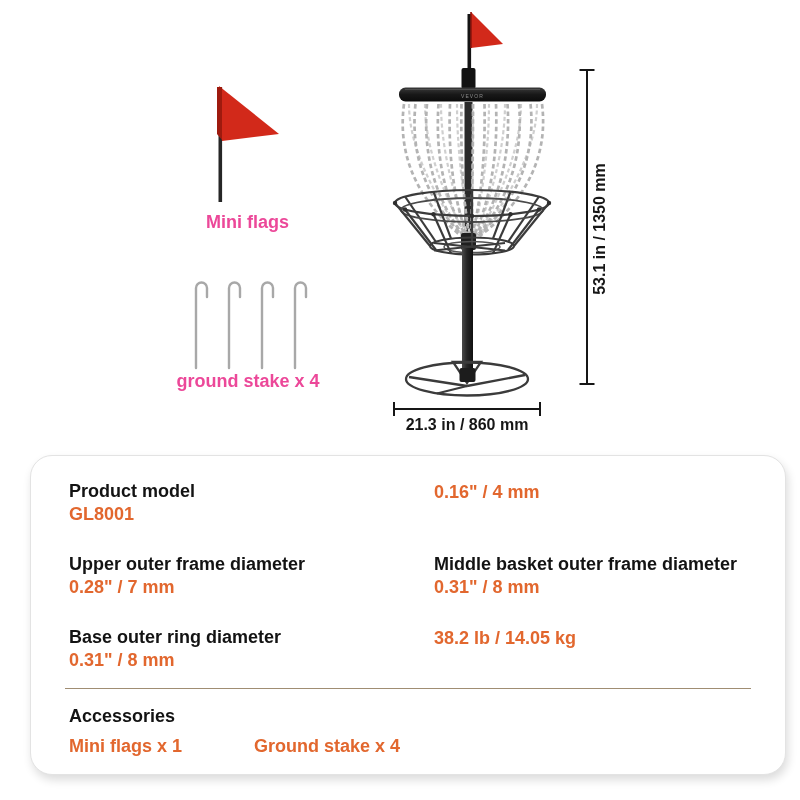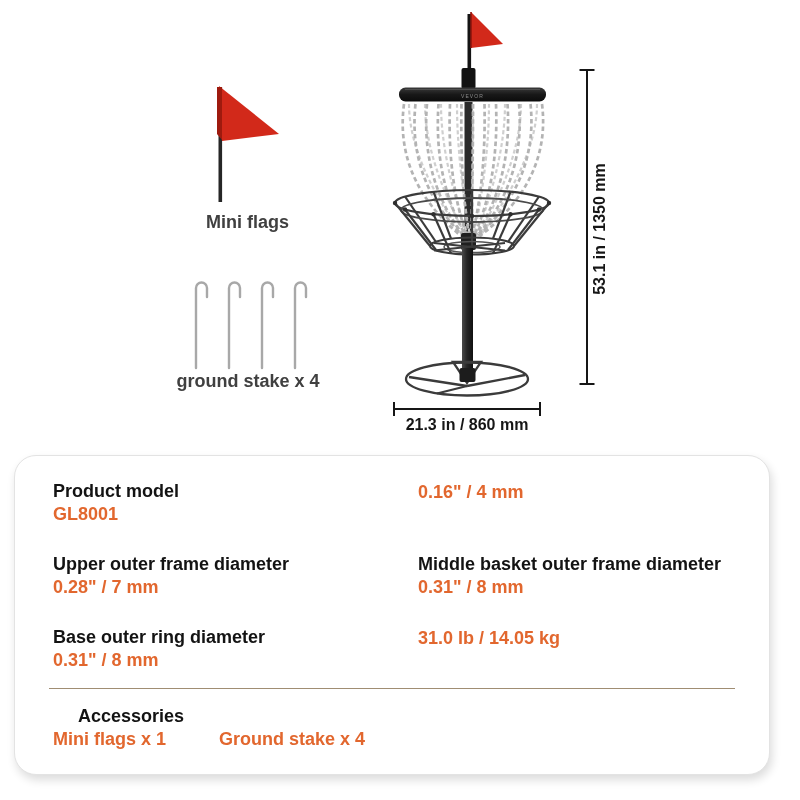--- a/index.html
+++ b/index.html
@@ -3,48 +3,48 @@
 <meta charset="utf-8">
 <style>
   html,body{margin:0;padding:0;background:#ffffff;}
   body{
     width:800px;height:800px;position:relative;overflow:hidden;
     font-family:"Liberation Sans","DejaVu Sans",sans-serif;color:#141414;
   }
   .abs{position:absolute;}
   
   .illus-label{
-    font-size:18px;font-weight:700;color:#404040;text-align:center;
+    font-size:18px;font-weight:700;color:#ec4899;text-align:center;
   }
   .dim-label{
     font-size:16px;font-weight:700;color:#161616;text-align:center;white-space:nowrap;
   }
   #dim-height-label{
     left:520px;top:220px;width:160px;height:18px;line-height:18px;
     transform:rotate(-90deg);
   }
   #dim-base-label{left:392px;top:416px;width:150px;}
   #mini-flags-label{left:185px;top:212px;width:125px;}
   #ground-stake-label{left:168px;top:371px;width:160px;}
   
   .spec-card{
-    left:14px;top:455px;width:756px;height:320px;box-sizing:border-box;
+    left:30px;top:455px;width:756px;height:320px;box-sizing:border-box;
     background:#ffffff;border:1px solid #e3e3e3;border-radius:22px;
     box-shadow:2px 5px 10px rgba(0,0,0,0.14);
   }
   .spec-grid{
     display:grid;grid-template-columns:365px 1fr;
     padding:24px 38px 0 38px;row-gap:27px;
   }
   .spec-label{font-size:18px;line-height:22px;font-weight:700;color:#131313;}
   .spec-value{font-size:18px;line-height:24px;font-weight:700;color:#e2672e;margin-top:0;}
   .card-divider{border:none;border-top:1px solid #a08d73;margin:16px 34px 16px 34px;}
   .accessories{padding:0 38px;}
-  .accessories-title{font-size:18px;line-height:22px;font-weight:700;color:#131313;margin-left:25px;}
-  .accessories-items{display:flex;gap:53px;margin-top:0;}
+  .accessories-title{font-size:18px;line-height:22px;font-weight:700;color:#131313;}
+  .accessories-items{display:flex;gap:72px;margin-top:7px;}
   .accessory-item{font-size:18px;line-height:24px;font-weight:700;color:#e2672e;}
   svg{display:block;}
 </style>
 </head>
 <body>
 
 <div class="abs" style="left:0;top:0;width:800px;height:450px;">
 
   <svg class="abs" style="left:180px;top:75px;" width="130" height="135" viewBox="180 75 130 135">
     <rect x="218.5" y="87" width="3.6" height="115" fill="#262626"></rect>
@@ -192,21 +192,21 @@
     </div>
     <div class="spec-item">
       <div class="spec-label">Middle basket outer frame diameter</div>
       <div class="spec-value">0.31" / 8 mm</div>
     </div>
     <div class="spec-item">
       <div class="spec-label">Base outer ring diameter</div>
       <div class="spec-value">0.31" / 8 mm</div>
     </div>
     <div class="spec-item">
-      <div class="spec-value">31.0 lb / 14.05 kg</div>
+      <div class="spec-value">38.2 lb / 14.05 kg</div>
     </div>
   </div>
 
   <hr class="card-divider">
 
   <div class="accessories">
     <div class="accessories-title">Accessories</div>
     <div class="accessories-items">
       <span class="accessory-item">Mini flags x 1</span>
       <span class="accessory-item">Ground stake x 4</span>

